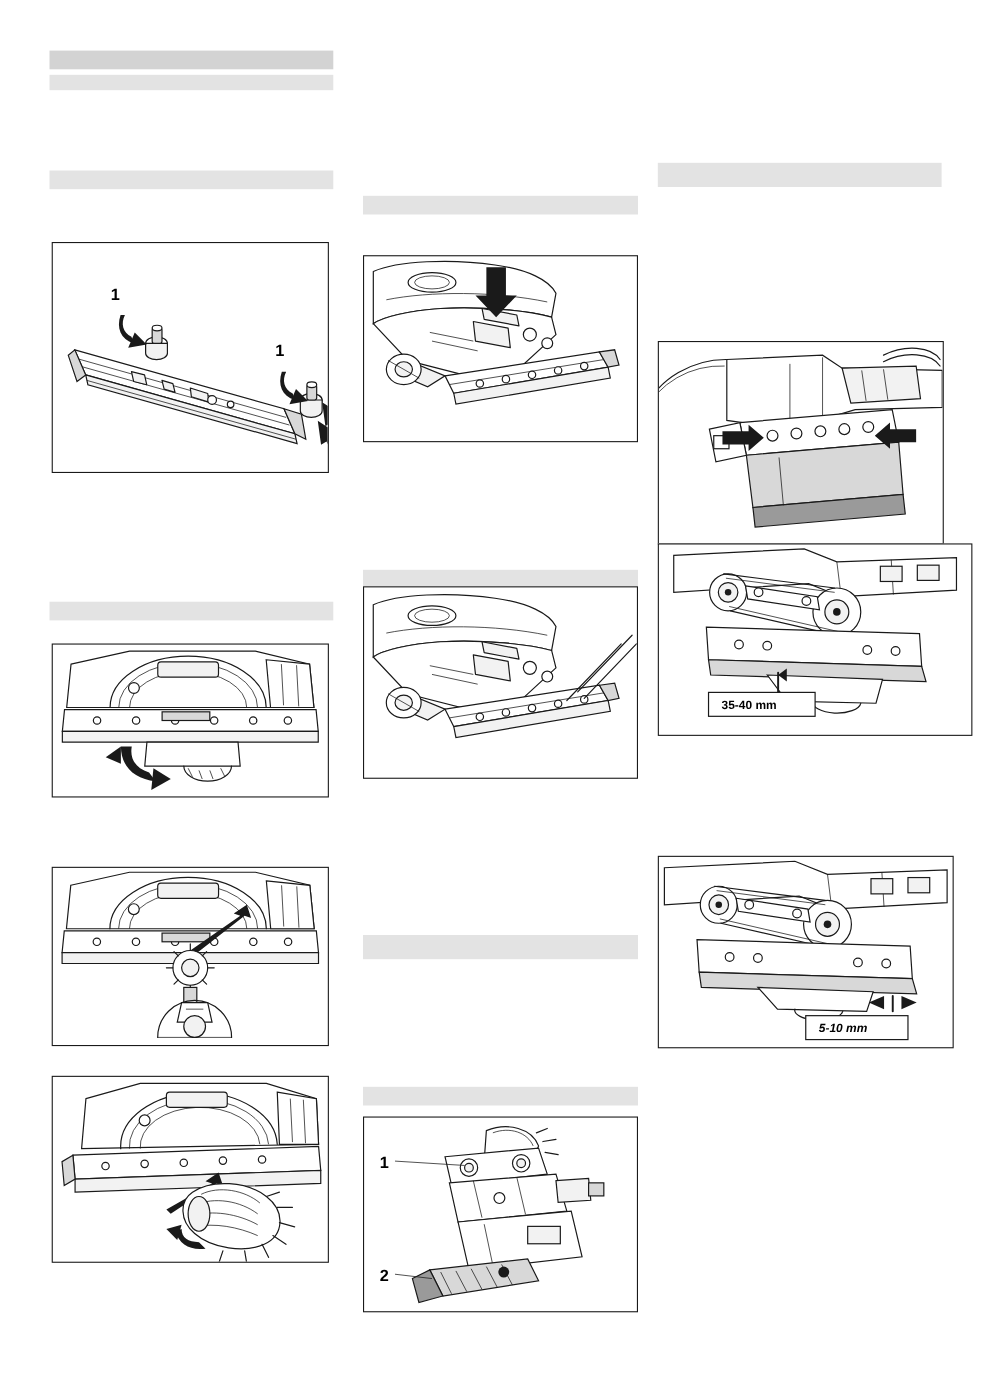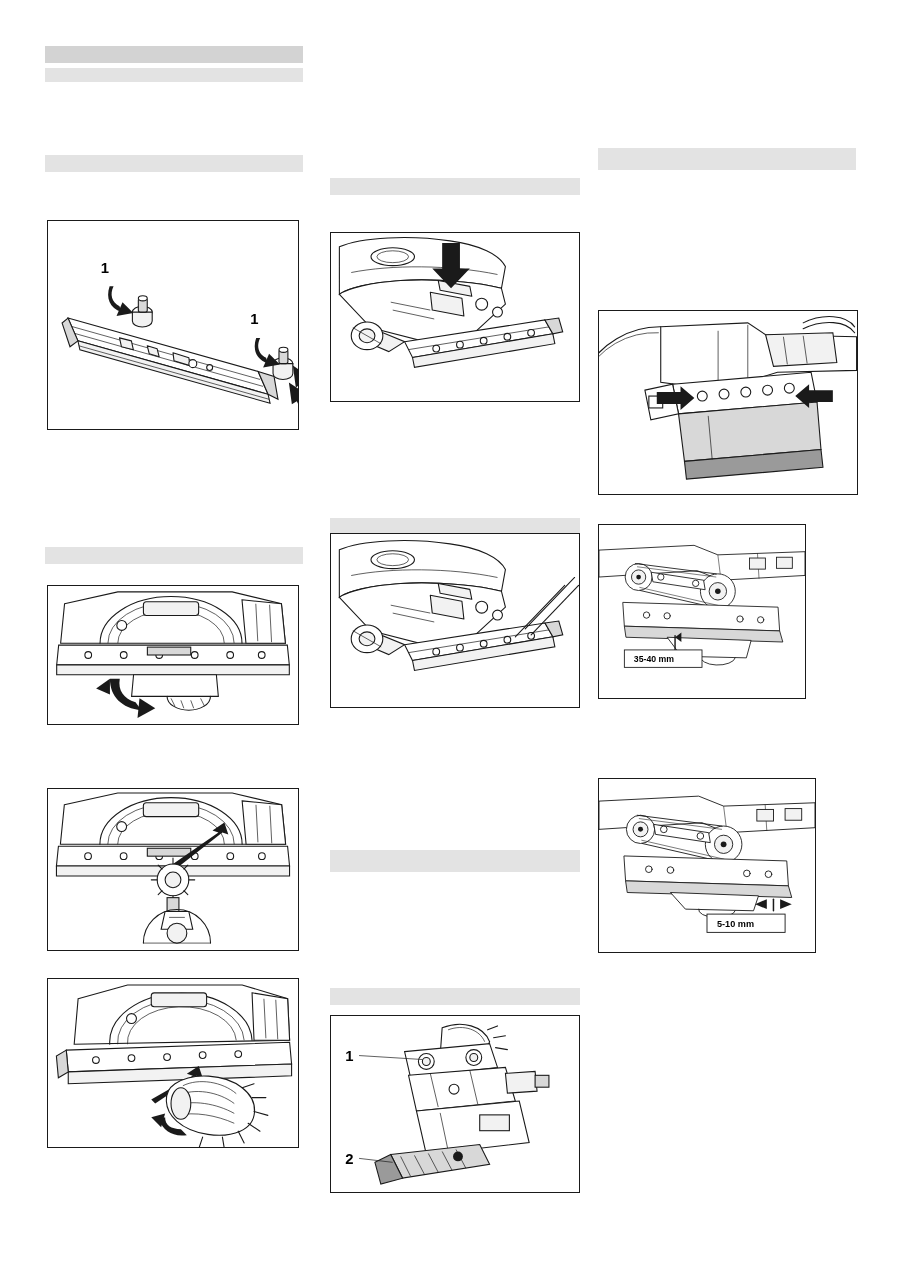--- a/index.html
+++ b/index.html
@@ -289,21 +289,21 @@
       <path class="fillM" d="M216 90 L230 88 L234 102 L224 104 Z"></path>
 
       <g class="ln">
         <path d="M196 96 L246 44"></path>
         <path d="M202 102 L250 52"></path>
         <path d="M186 104 L236 52"></path>
       </g>
     </svg>
   </div>
 
-  <div class="fig" style="left:598px;top:524px;width:208px;height:175px;">
+  <div class="fig" style="left:598px;top:494px;width:286px;height:175px;">
     <svg viewBox="0 0 260 175">
 
       <path class="fillW" d="M0 10 L120 4 L150 16 L260 12 L260 42 L154 48 L124 36 L0 44 Z"></path>
       <path class="lnT" d="M150 16 L154 48"></path>
       <path class="lnT" d="M200 14 L202 46"></path>
       <rect class="fillL" x="190" y="20" width="20" height="14"></rect>
       <rect class="fillL" x="224" y="19" width="20" height="14"></rect>
 
       <g>
         <circle class="fillW" cx="50" cy="44" r="17"></circle>
@@ -389,21 +389,21 @@
       <path class="ln" d="M96 156 A34 34 0 0 1 164 156"></path>
       <path class="lnT" d="M96 156 L164 156"></path>
       <g>
         <path class="fillW" d="M118 124 L142 124 L146 142 L114 142 Z"></path>
         <circle class="fillL" cx="130" cy="146" r="10"></circle>
         <path class="lnT" d="M122 130 L138 130"></path>
       </g>
     </svg>
   </div>
 
-  <div class="fig" style="left:598px;top:778px;width:218px;height:175px;">
+  <div class="fig" style="left:598px;top:778px;width:269px;height:175px;font-style:italic;">
     <svg viewBox="0 0 260 175">
       <path class="fillW" d="M0 10 L120 4 L150 16 L260 12 L260 42 L154 48 L124 36 L0 44 Z"></path>
       <path class="lnT" d="M150 16 L154 48"></path>
       <path class="lnT" d="M200 14 L202 46"></path>
       <rect class="fillL" x="190" y="20" width="20" height="14"></rect>
       <rect class="fillL" x="224" y="19" width="20" height="14"></rect>
       <g>
         <circle class="fillW" cx="50" cy="44" r="17"></circle>
         <circle class="fillL" cx="50" cy="44" r="9"></circle>
         <circle class="solid" cx="50" cy="44" r="3"></circle>

